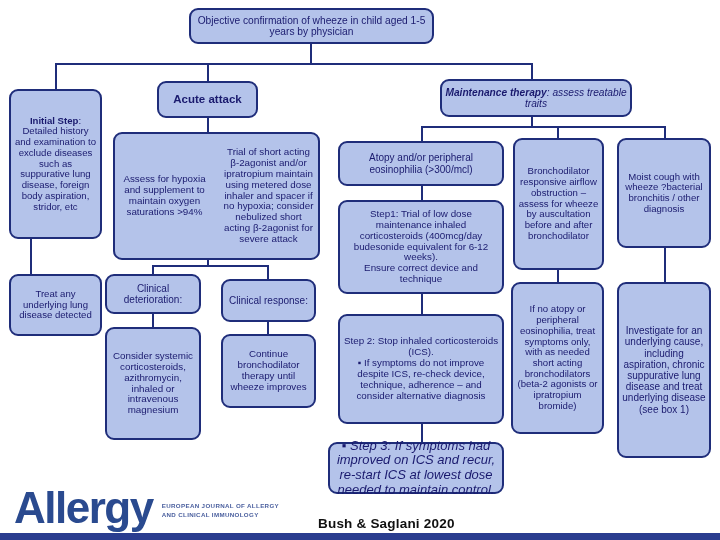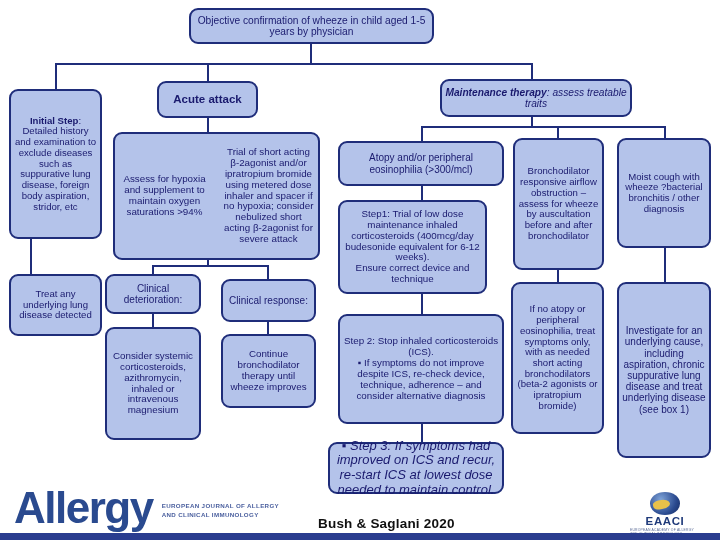--- a/index.html
+++ b/index.html
@@ -133,21 +133,21 @@
   <div class="box" style="left:9px;top:274px;width:93px;height:62px;font-size:9.6px;">
     <span class="t">Treat any underlying lung disease detected</span>
   </div>
 
   <div class="box" style="left:157px;top:81px;width:101px;height:37px;font-size:11.5px;font-weight:bold;">
     <span class="t">Acute attack</span>
   </div>
 
   <div class="box" style="left:113px;top:132px;width:207px;height:128px;font-size:9.8px;gap:11px;">
     <span class="t">Assess for hypoxia and supplement to maintain oxygen saturations &gt;94%</span>
-    <span class="t">Trial of short acting β-2agonist and/or ipratropium bromide using metered dose inhaler and spacer if no hypoxia; consider nebulized short acting β-2agonist for severe attack</span>
+    <span class="t">Trial of short acting β-2agonist and/or ipratropium maintain using metered dose inhaler and spacer if no hypoxia; consider nebulized short acting β-2agonist for severe attack</span>
   </div>
 
   <div class="box" style="left:105px;top:274px;width:96px;height:40px;font-size:10px;">
     <span class="t">Clinical deterioration:</span>
   </div>
 
   <div class="box" style="left:221px;top:279px;width:95px;height:43px;font-size:10px;">
     <span class="t">Clinical response:</span>
   </div>
 
@@ -160,21 +160,21 @@
   </div>
 
   <div class="box" style="left:440px;top:79px;width:192px;height:38px;font-size:10.2px;font-style:italic;">
     <span class="t"><b class="bold">Maintenance therapy</b><span>: assess treatable traits</span></span>
   </div>
 
   <div class="box" style="left:338px;top:141px;width:166px;height:45px;font-size:10px;">
     <span class="t">Atopy and/or peripheral eosinophilia (&gt;300/mcl)</span>
   </div>
 
-  <div class="box" style="left:338px;top:200px;width:149px;height:94px;font-size:9.8px;white-space:pre-line;">
+  <div class="box" style="left:338px;top:200px;width:166px;height:94px;font-size:9.8px;white-space:pre-line;">
     <span class="t">Step1: Trial of low dose maintenance inhaled corticosteroids (400mcg/day budesonide equivalent for 6-12 weeks).
 Ensure correct device and technique</span>
   </div>
 
   <div class="box" style="left:338px;top:314px;width:166px;height:110px;font-size:9.8px;white-space:pre-line;">
     <span class="t">Step 2: Stop inhaled corticosteroids (ICS).
 ▪ If symptoms do not improve despite ICS, re-check device, technique, adherence – and consider alternative diagnosis</span>
   </div>
 
   <div class="box" style="left:328px;top:442px;width:176px;height:52px;font-size:13px;font-style:italic;">
@@ -202,20 +202,15 @@
   <div class="allergy-logo">
     <div class="allergy-word">Allergy</div>
     <div class="allergy-sub">
       <div>EUROPEAN JOURNAL OF ALLERGY</div>
       <div>AND CLINICAL IMMUNOLOGY</div>
     </div>
   </div>
 
   <div class="citation">Bush &amp; Saglani 2020</div>
 
-  <div class="eaaci">
-    <div class="eaaci-globe"></div>
-    <div class="eaaci-name">EAACI</div>
-    <div class="eaaci-tag">EUROPEAN ACADEMY OF ALLERGY AND CLINICAL IMMUNOLOGY</div>
-  </div>
 
   <div class="botbar"></div>
 </div>
 
 </body></html>

